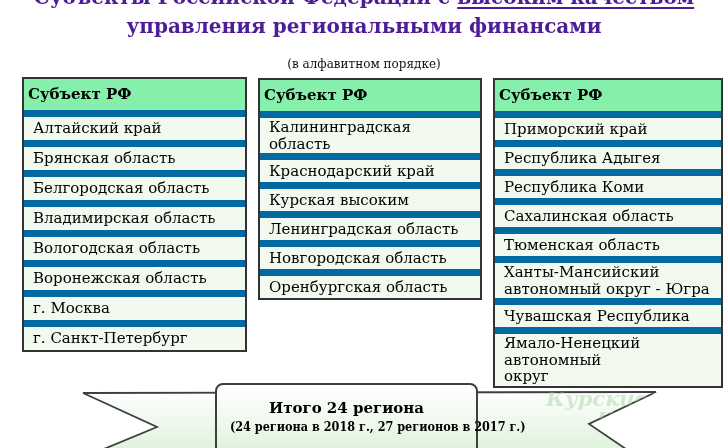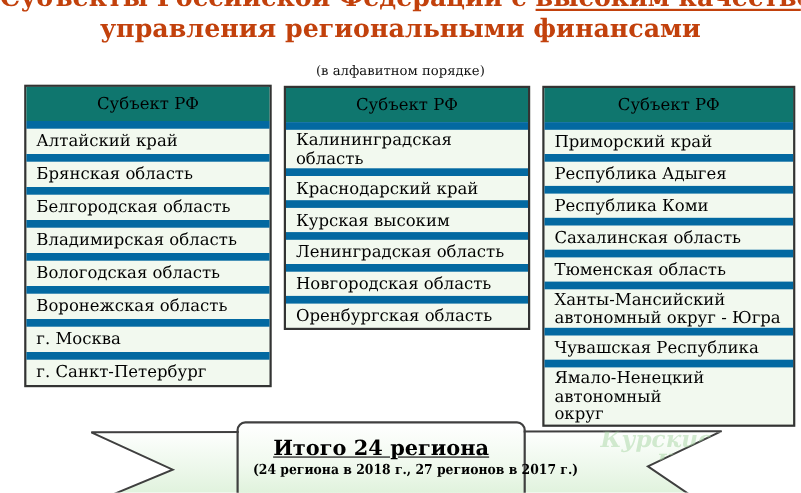--- a/index.html
+++ b/index.html
@@ -6,52 +6,52 @@
   body{
     width:728px;height:448px;overflow:hidden;position:relative;
     background:#ffffff;
     font-family:"DejaVu Serif","Liberation Serif",serif;
     color:#000;
   }
   .page{position:absolute;inset:0;overflow:hidden;}
 
   
   .title-wrap{position:absolute;left:0;top:0;width:728px;text-align:center;}
-  .title-line{font-weight:bold;font-size:23px;line-height:29px;color:#c2410c;white-space:nowrap;}
+  .title-line{font-weight:bold;font-size:20px;line-height:29px;color:#4c1d95;white-space:nowrap;}
   .title-line:first-child{margin-top:-17px;}
   .u{text-decoration:underline;text-decoration-thickness:2px;text-underline-offset:3px;}
   .subtitle{font-size:12px;line-height:14px;color:#111;margin-top:16px;}
 
   
   .tbl{position:absolute;border:2px solid #333;background:#f2f9ef;box-sizing:border-box;}
   .tbl-1{left:22px;top:77px;width:225px;}
   .tbl-2{left:258px;top:78px;width:224px;}
   .tbl-3{left:493px;top:78px;width:230px;}
   .hdr{
-    background:#0f766e;text-align:center;font-weight:normal;font-size:15px;
+    background:#86efac;text-align:left;font-weight:bold;font-size:15px;
     line-height:19px;padding:6px 4px;box-sizing:border-box;
   }
   .row{
     border-top:7px solid #0369a1;display:flex;align-items:center;
     padding:1px 6px 1px 9px;font-size:15px;line-height:16.5px;
     box-sizing:border-box;
   }
   .row span{white-space:pre-line;}
   .tbl-1 .row{min-height:30px;}
   .tbl-2 .row,.tbl-3 .row{min-height:29px;}
 
   
   .ribbon-svg{position:absolute;left:0;top:380px;width:728px;height:68px;z-index:1;}
   .banner-panel{
     position:absolute;left:215px;top:383px;width:263px;height:72px;z-index:2;
     border:2px solid #3f3f3f;border-radius:8px;box-sizing:border-box;
     background:linear-gradient(180deg,#ffffff 0%,#f0f9ee 55%,#ddf1d9 100%);
     text-align:center;padding-top:13px;
   }
-  .banner-title{font-size:19px;font-weight:bold;line-height:20px;text-decoration:underline;}
+  .banner-title{font-size:15px;font-weight:bold;line-height:20px;}
   .banner-sub{
     font-size:12.5px;font-weight:bold;line-height:17px;white-space:nowrap;
     transform:scaleX(0.9);transform-origin:50% 50%;
   }
   .wm{font-style:italic;font-weight:bold;}
 </style>
 </head>
 <body>
 
 <div class="page">

